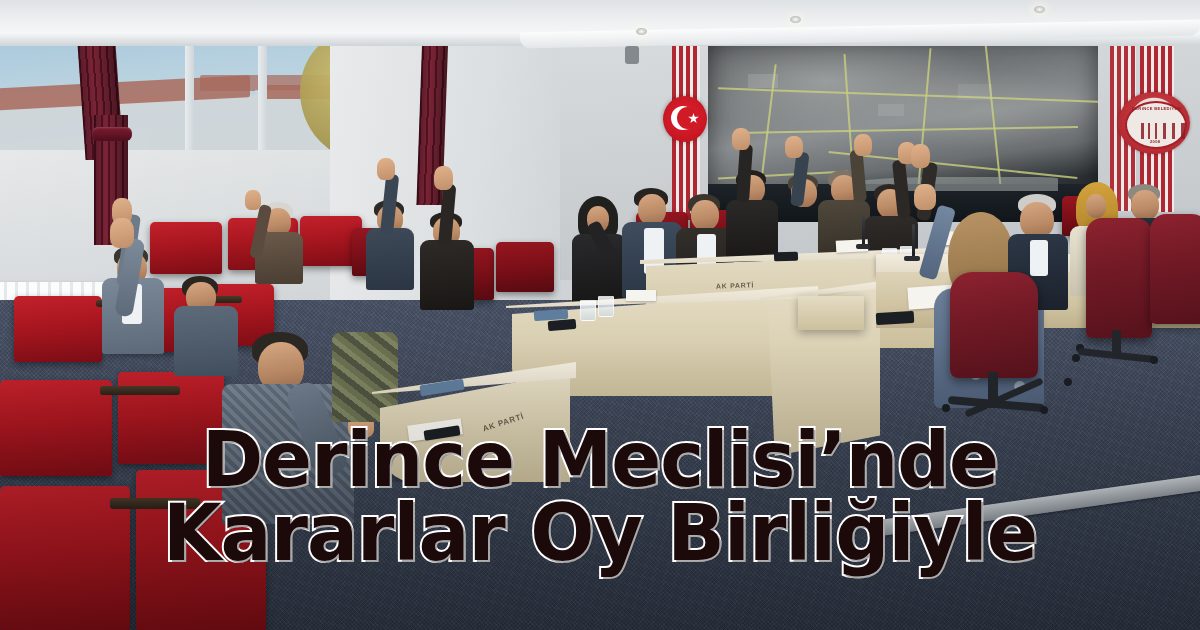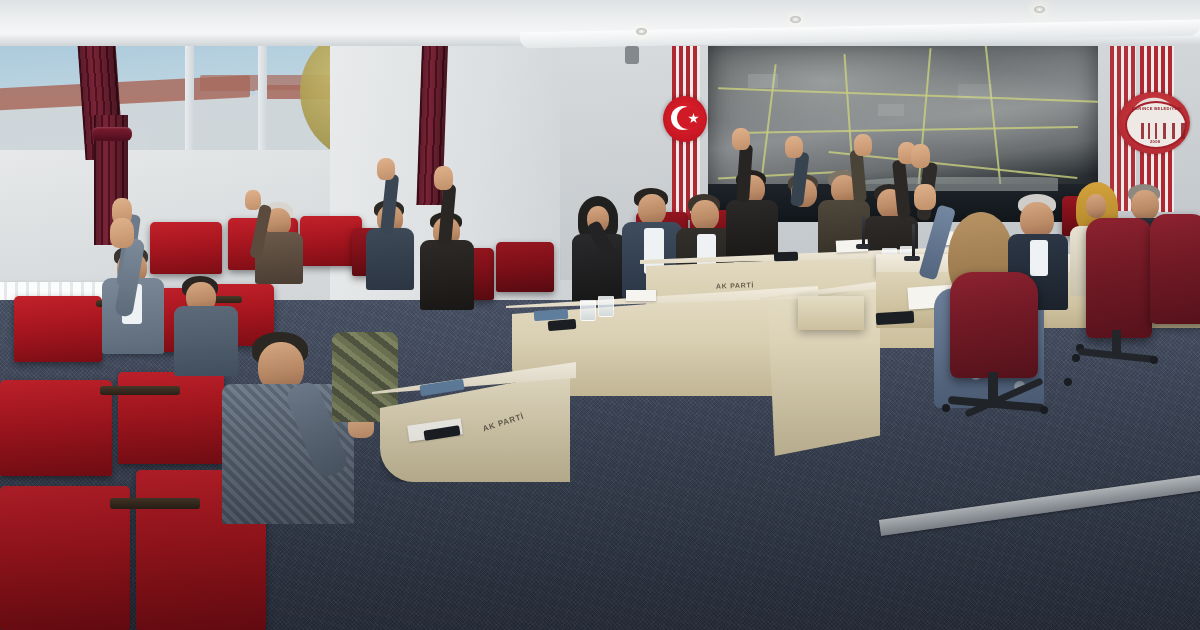--- a/index.html
+++ b/index.html
@@ -591,14 +591,18 @@
   <div class="castor" style="left:1064px;top:378px;"></div>
   <div class="castor" style="left:1076px;top:344px;"></div>
 
   <div class="chairbase" style="left:1112px;top:330px;width:9px;height:28px;"></div>
   <div class="chairbase" style="left:1078px;top:352px;width:78px;height:7px;border-radius:4px;transform:rotate(6deg);"></div>
   <div class="castor" style="left:1072px;top:354px;"></div>
   <div class="castor" style="left:1150px;top:356px;"></div>
 
   <div id="vignette" class="layer"></div>
 
+  <div id="headline">
+    <span class="hl hl1">Derince Meclisi’nde</span>
+    <span class="hl hl2">Kararlar Oy Birliğiyle</span>
+  </div>
 
 </div>
 
 </body></html>

